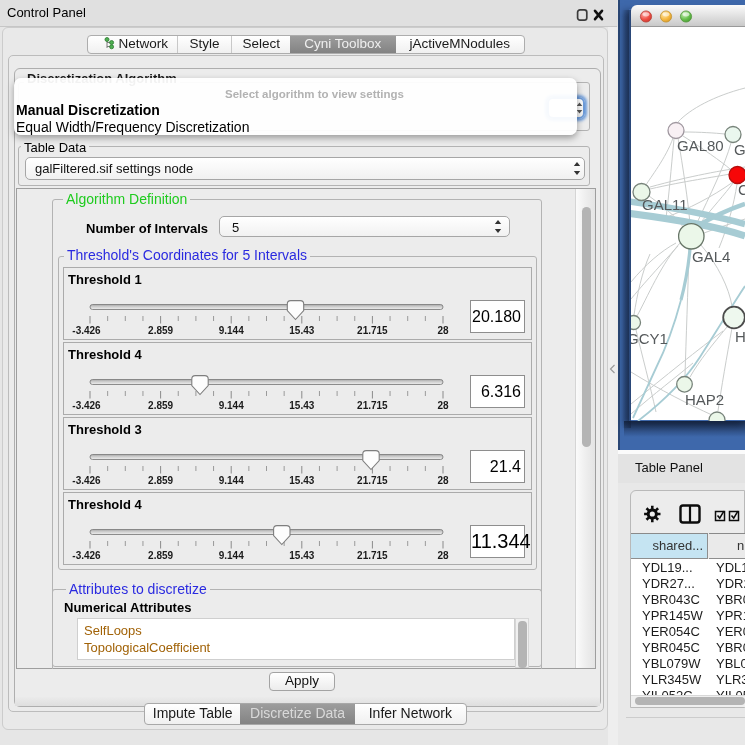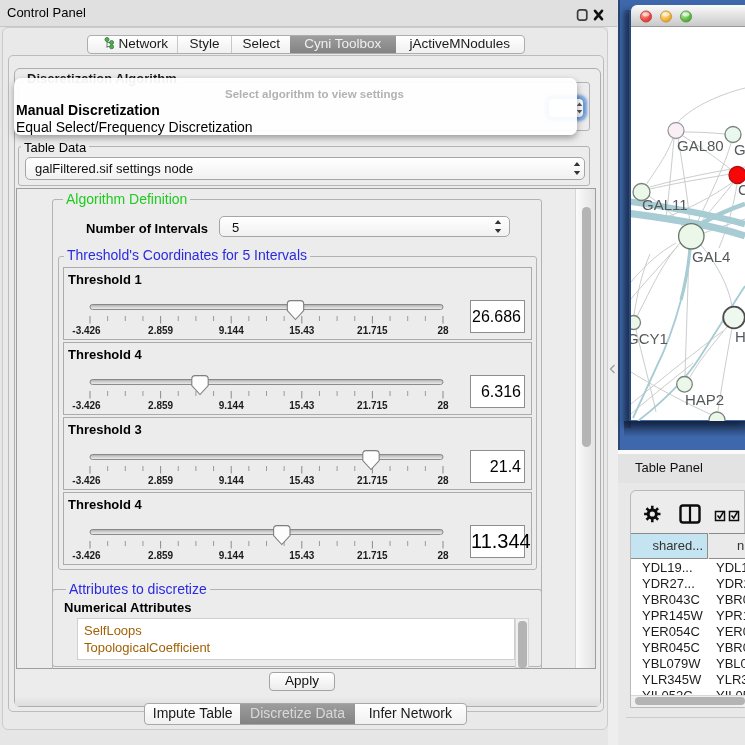--- a/index.html
+++ b/index.html
@@ -102,21 +102,21 @@
     <line x1="359.35" y1="21" x2="359.35" y2="26" stroke="#9a9a9a" stroke-width="1"></line>
     <line x1="377.00" y1="21" x2="377.00" y2="28.5" stroke="#8a8a8a" stroke-width="1"></line>
   <text x="20.5" y="38.5" font-size="10" font-weight="bold" fill="#1a1a1a" text-anchor="middle" font-family="Liberation Sans, sans-serif">-3.426</text>
     <text x="94.60" y="38.5" font-size="10" font-weight="bold" fill="#1a1a1a" text-anchor="middle" font-family="Liberation Sans, sans-serif">2.859</text>
     <text x="165.20" y="38.5" font-size="10" font-weight="bold" fill="#1a1a1a" text-anchor="middle" font-family="Liberation Sans, sans-serif">9.144</text>
     <text x="235.80" y="38.5" font-size="10" font-weight="bold" fill="#1a1a1a" text-anchor="middle" font-family="Liberation Sans, sans-serif">15.43</text>
     <text x="306.40" y="38.5" font-size="10" font-weight="bold" fill="#1a1a1a" text-anchor="middle" font-family="Liberation Sans, sans-serif">21.715</text>
     <text x="377.00" y="38.5" font-size="10" font-weight="bold" fill="#1a1a1a" text-anchor="middle" font-family="Liberation Sans, sans-serif">28</text>
   <path d="M 221.30,9 Q 221.30,5.6 224.70,5.6 L 234.30,5.6 Q 237.70,5.6 237.70,9 L 237.70,15.5 L 229.50,24.5 L 221.30,15.5 Z" fill="#fdfdfd" stroke="#7e7e7e" stroke-width="1.1"></path>
 </svg>
-<div class="abs" style="left:470px;top:300px;width:55px;height:33px;background:#fff;border:1.5px solid #8e8e8e;font-size:16px;color:#000;text-align:right;line-height:31px;padding-right:3px;">26.686</div>
+<div class="abs" style="left:470px;top:300px;width:55px;height:33px;background:#fff;border:1.5px solid #8e8e8e;font-size:16px;color:#000;text-align:right;line-height:31px;padding-right:3px;">20.180</div>
 
 <div class="abs" style="left:63px;top:342px;width:469px;height:73px;background:#ececec;border:1px solid #ababab;"></div>
 <div class="abs" style="left:68px;top:347px;font-size:13px;font-weight:bold;color:#000;">Threshold 4</div>
 <svg class="abs" style="left:66px;top:370px;" width="384" height="44" viewBox="0 0 384 44">
   <rect x="24" y="9.5" width="353" height="5" rx="2.5" fill="url(#tg)" stroke="#808080" stroke-width="0.9"></rect>
   <line x1="24.00" y1="21" x2="24.00" y2="28.5" stroke="#8a8a8a" stroke-width="1"></line>
     <line x1="41.65" y1="21" x2="41.65" y2="26" stroke="#9a9a9a" stroke-width="1"></line>
     <line x1="59.30" y1="21" x2="59.30" y2="26" stroke="#9a9a9a" stroke-width="1"></line>
     <line x1="76.95" y1="21" x2="76.95" y2="26" stroke="#9a9a9a" stroke-width="1"></line>
     <line x1="94.60" y1="21" x2="94.60" y2="28.5" stroke="#8a8a8a" stroke-width="1"></line>
@@ -375,13 +375,13 @@
 
 <div class="abs" style="left:547px;top:97px;width:38px;height:22px;background:linear-gradient(#ffffff,#f1f1f1);border:2px solid #6d9bd8;border-radius:6px;box-shadow:0 0 3px 1.5px rgba(86,141,214,0.85);"></div>
 <svg class="abs" style="left:575px;top:101px;" width="9" height="14" viewBox="0 0 9 14">
   <path d="M4.5 1.5 L7.3 5 L1.7 5 Z" fill="#555"></path>
   <path d="M4.5 12.5 L7.3 9 L1.7 9 Z" fill="#555"></path>
 </svg>
 
 <div class="abs" style="left:14px;top:78px;width:563px;height:57px;background:rgba(255,255,255,0.94);border-radius:7px;box-shadow:0 3px 7px rgba(0,0,0,0.35);"></div>
 <div class="abs" style="left:33px;top:88px;width:563px;text-align:center;font-size:11.5px;font-weight:bold;color:#b2b2b2;">Select algorithm to view settings</div>
 <div class="abs" style="left:16px;top:102px;font-size:14px;font-weight:bold;color:#000;">Manual Discretization</div>
-<div class="abs" style="left:16px;top:119px;font-size:14px;color:#000;">Equal Select/Frequency Discretization</div>
+<div class="abs" style="left:16px;top:119px;font-size:14px;color:#000;">Equal Width/Frequency Discretization</div>
 
 </body></html>

